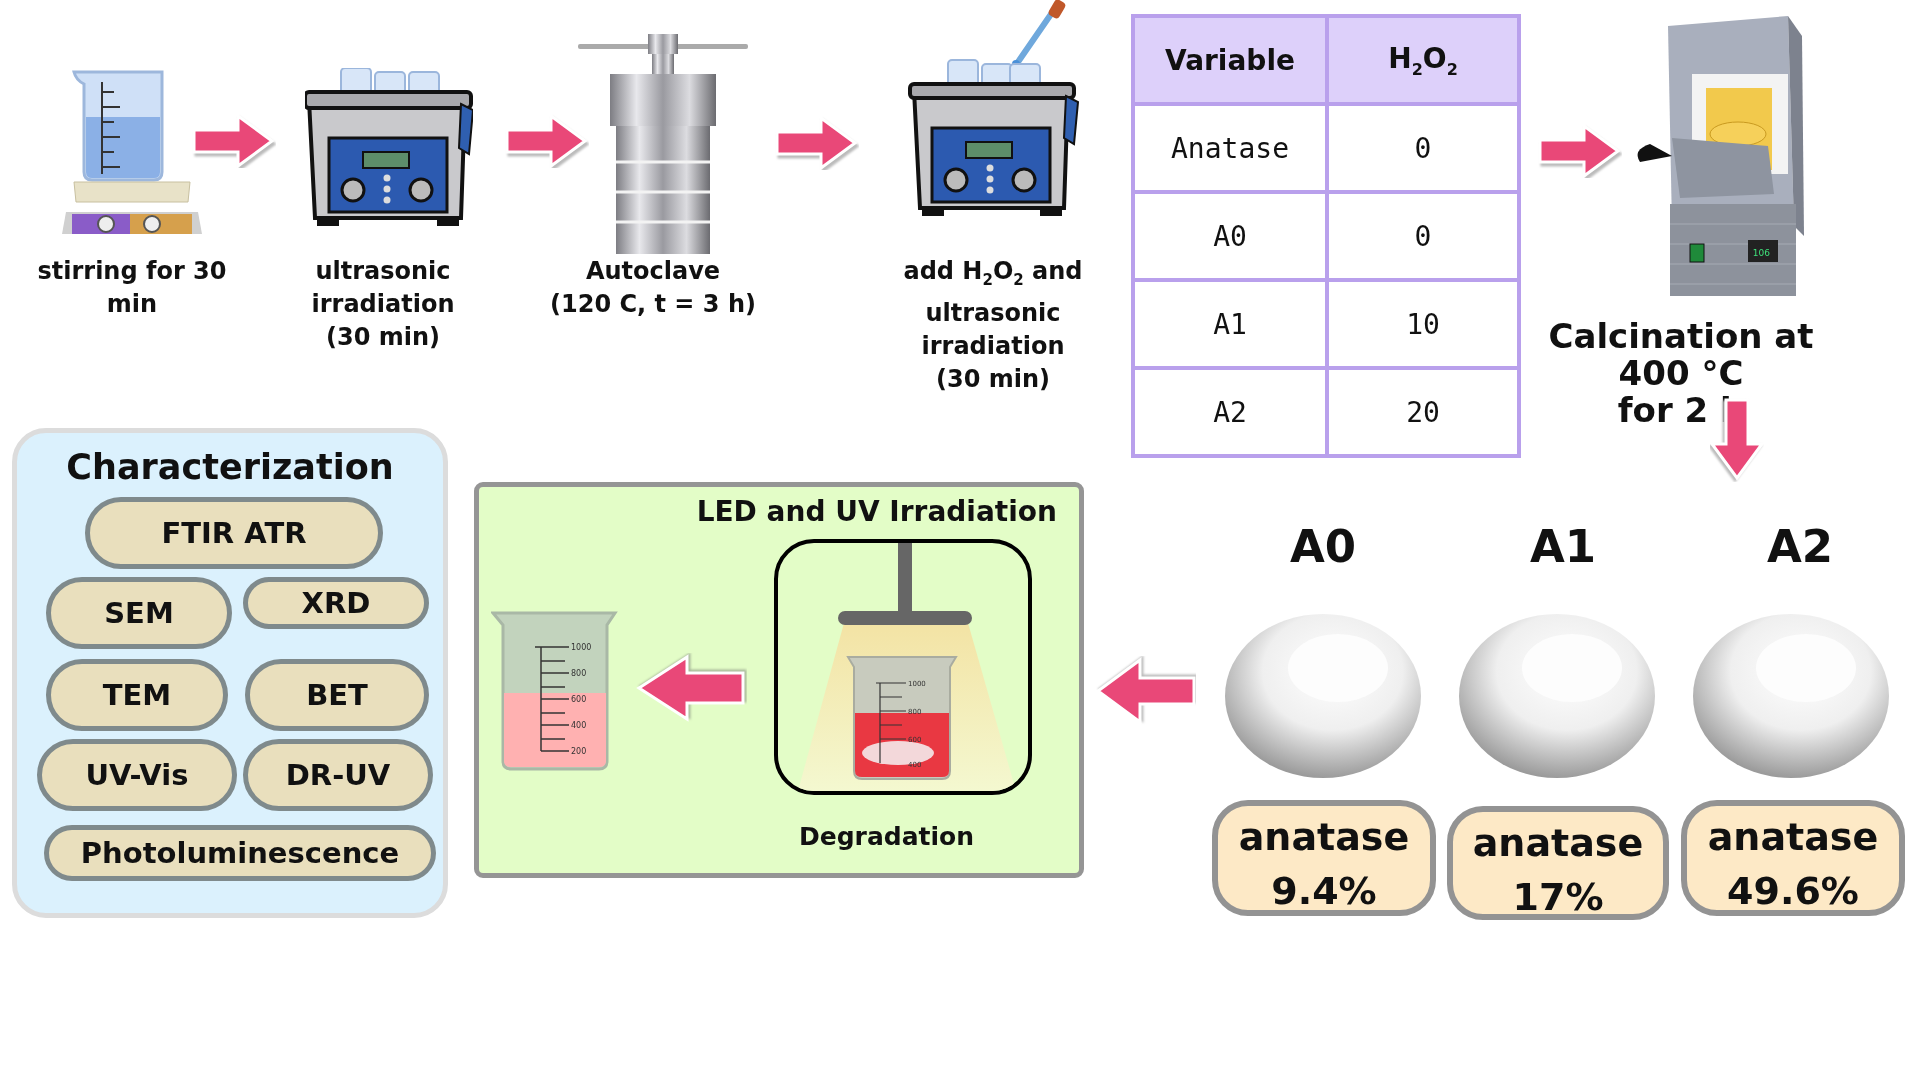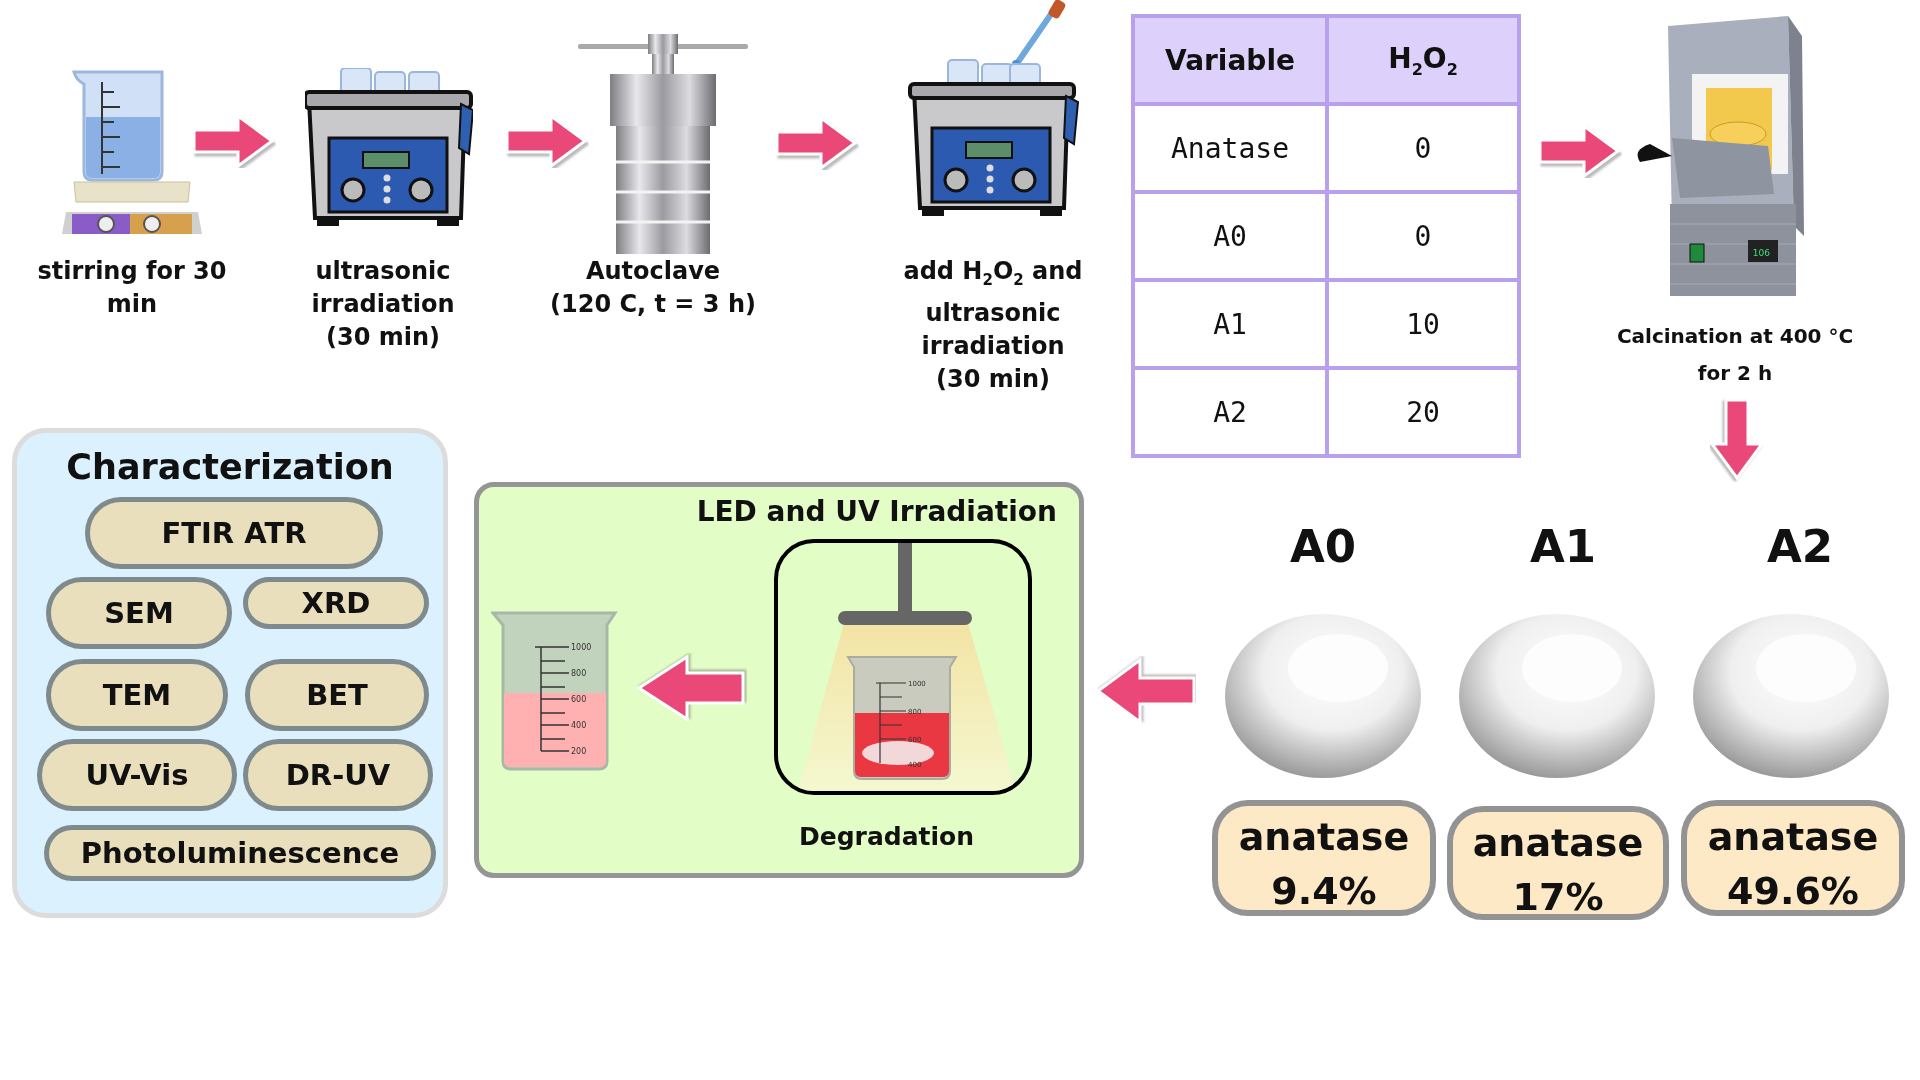--- a/index.html
+++ b/index.html
@@ -17,21 +17,21 @@
   .vtable th sub { font-size:16px; }
   .vtable .c1 { width:190px; }
   
   .char-panel { position:absolute; left:12px; top:428px; width:436px; height:490px; background:#dbf1fd;
         border:5px solid #dcdcdc; border-radius:34px; box-sizing:border-box; }
   .char-title { position:absolute; left:0; top:14px; width:100%; text-align:center; font-weight:bold; font-size:35px; color:#111; }
   .pill { position:absolute; background:#e9dfbd; border:5px solid #7f8a8c; border-radius:40px; box-sizing:border-box;
         display:flex; align-items:center; justify-content:center; font-weight:bold; font-size:29px; color:#111; }
   
   .deg-panel { position:absolute; left:474px; top:482px; width:610px; height:396px; background:#e3fdc7;
-        border:5px solid #959595; border-radius:20px; box-sizing:border-box; }
+        border:5px solid #959595; border-radius:9px; box-sizing:border-box; }
   .deg-title { position:absolute; right:22px; top:8px; font-weight:bold; font-size:28px; color:#111; }
   .deg-label { position:absolute; left:320px; bottom:22px; font-weight:bold; font-size:25px; color:#111; }
   .lamp-box { position:absolute; left:295px; top:52px; width:258px; height:256px; border:4px solid #000;
         border-radius:40px; box-sizing:border-box; overflow:hidden; }
   
   .sample-name { position:absolute; font-weight:bold; font-size:45px; color:#111; text-align:center; width:160px; }
   .powder { position:absolute; width:210px; height:190px; }
   .result-box { position:absolute; background:#fde9c6; border:6px solid #939393; border-radius:36px; box-sizing:border-box;
         text-align:center; font-weight:bold; font-size:38px; line-height:54px; color:#111; padding-top:4px; }
 </style>
@@ -188,21 +188,21 @@
   <g stroke="#a6abb4" stroke-width="1">
     <line x1="50" y1="208" x2="176" y2="208"></line>
       <line x1="50" y1="228" x2="176" y2="228"></line>
       <line x1="50" y1="248" x2="176" y2="248"></line>
       <line x1="50" y1="268" x2="176" y2="268"></line>
   </g>
   <rect x="70" y="228" width="14" height="18" fill="#1f8a3a" stroke="#111"></rect>
   <rect x="128" y="224" width="30" height="22" fill="#222"></rect>
   <text x="150" y="240" font-size="9" fill="#3fe07a" text-anchor="end">106</text>
 </svg>
-<div class="caption" style="left:1585px;top:318px;width:300px;font-size:20px;line-height:37px;">
+<div class="caption" style="left:1531px;top:318px;width:300px;font-size:34px;line-height:37px;">
   <div>Calcination at 400 °C</div>
   <div>for 2 h</div>
 </div>
 
 <svg class="arrow" style="left:1710px;top:398px" width="54" height="84" viewBox="0 0 54 84">
   <path d="M16 2 L38 2 L38 46 L52 46 L27 80 L2 46 L16 46 Z" fill="#e94878" stroke="#ffffff" stroke-width="3" style="filter:drop-shadow(-2px 2px 1px #bbb)"></path>
 </svg>
 
 <div class="sample-name" style="left:1243px;top:520px;">A0</div>
 <div class="sample-name" style="left:1483px;top:520px;">A1</div>

